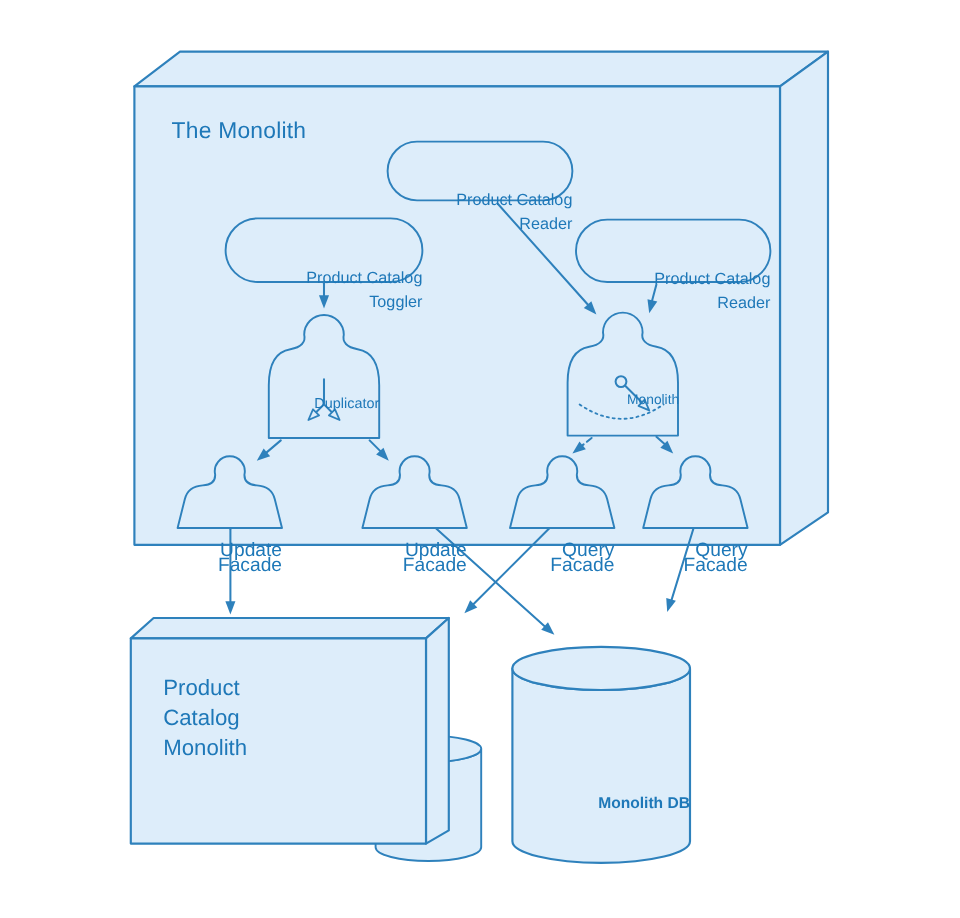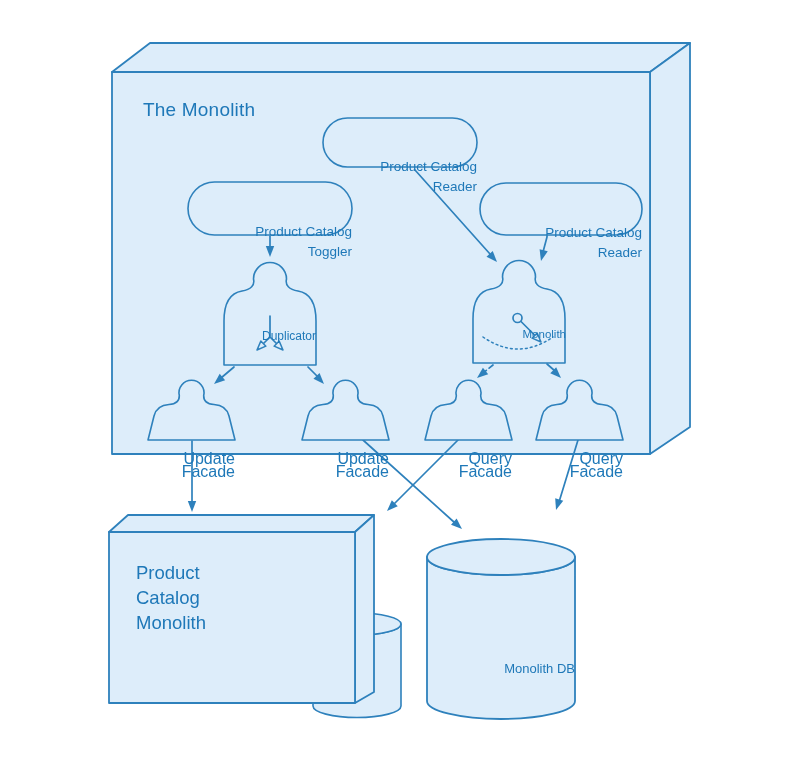--- a/index.html
+++ b/index.html
@@ -29,21 +29,21 @@
   .center{text-align:right;white-space:normal;margin-top:32px;}
   .title{left:143px;top:99px;font-size:19px;letter-spacing:.2px;}
   .pill-top{left:323px;top:125px;width:154px;font-size:13.5px;line-height:20px;}
   .pill-writer{left:188px;top:190px;width:164px;font-size:13.5px;line-height:20px;}
   .pill-right{left:480px;top:191px;width:162px;font-size:13.5px;line-height:20px;}
   .dup-lbl{left:224px;top:297px;width:92px;font-size:12px;}
   .tog-lbl{left:473px;top:296px;width:93px;font-size:11.5px;}
   .facade-lbl{top:420px;width:87px;font-size:16px;line-height:13px;}
   .uf1{left:148px;} .uf2{left:302px;} .qf1{left:425px;} .qf2{left:536px;}
   .svc-lbl{left:136px;top:560px;font-size:18.5px;line-height:25px;}
-  .db-lbl{left:427px;top:629px;width:148px;font-size:13px;}
+  .db-lbl{left:427px;top:629px;width:148px;font-size:13px;font-weight:bold;}
 </style>
 </head>
 <body>
 
 <div class="canvas">
 
   <svg width="800" height="765" viewBox="0 0 800 765">
 
     <g>
       <path class="shape" d="M112,72 L150,43 L690,43 L650,72 Z"></path>

